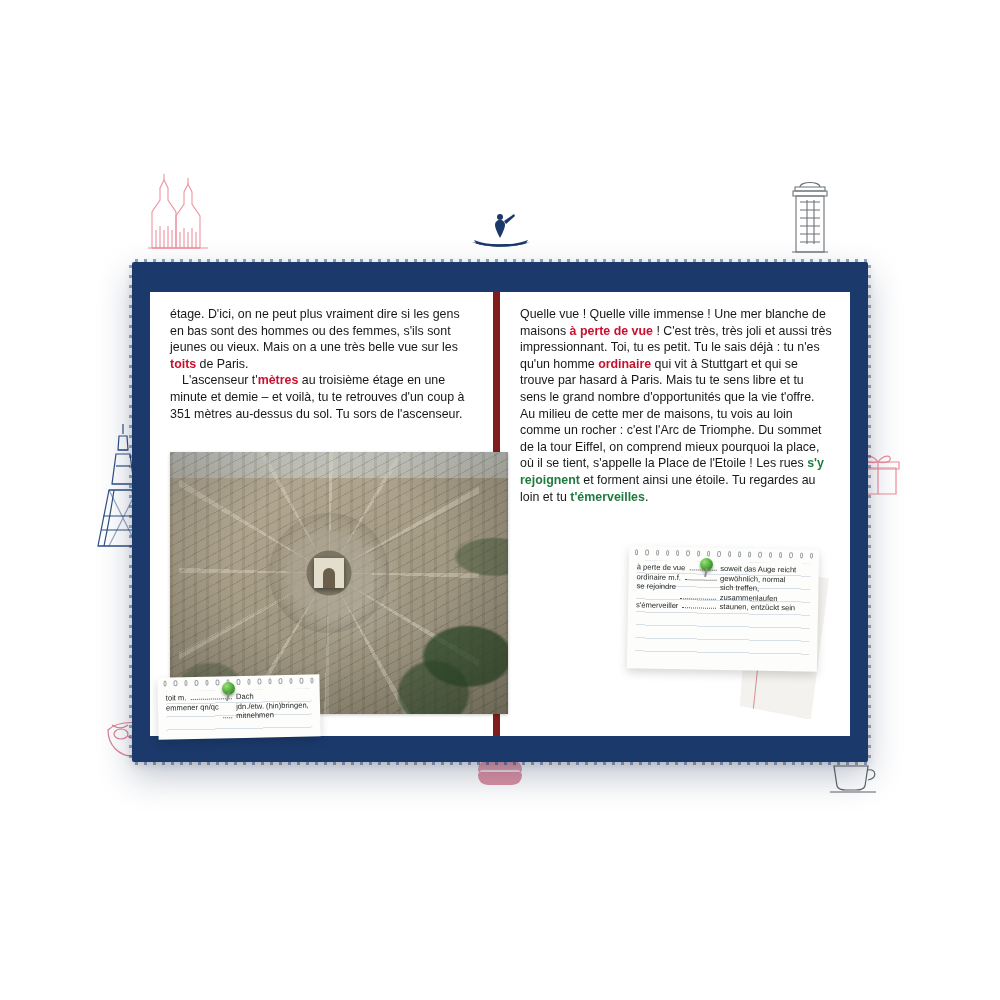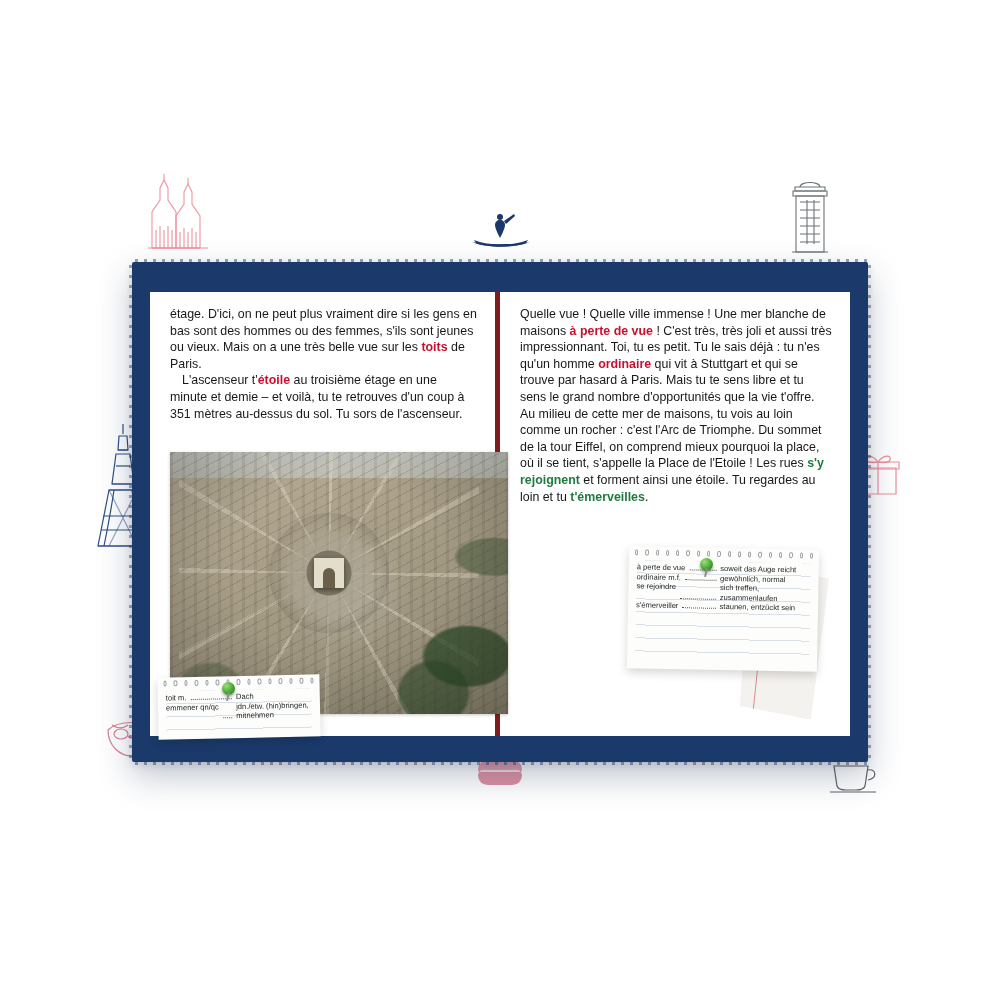--- a/index.html
+++ b/index.html
@@ -46,21 +46,21 @@
     position: absolute;
     left: 18px; top: 30px; right: 18px; bottom: 26px;
     background: #ffffff;
     display: flex;
   }
   .page {
     position: relative;
     flex: 1 1 50%;
     padding: 14px 18px 10px 20px;
   }
-  .page.left { border-right: 5px solid #7f1d1d; }
+  .page.left { border-right: 7px solid #7f1d1d; }
 
   .folio {
     position: absolute;
     top: -24px;
     font-size: 11px;
     color: #1b3a6b;
     letter-spacing: .4px;
   }
   .folio.l { left: 10px; }
   .folio.r { right: 12px; }
@@ -325,21 +325,21 @@
   <div class="book">
     <div class="book-border"></div>
 
     <div class="page-area">
 
       <div class="page left">
         <div class="folio l">60</div>
 
         <div class="txt">
           <p><span>étage. D'ici, on ne peut plus vraiment dire si les gens en bas sont des hommes ou des femmes, s'ils sont jeunes ou vieux. Mais on a une très belle vue sur les </span><span class="hl-red">toits</span><span> de Paris.</span></p>
-          <p><span>L'ascenseur t'</span><span class="hl-red">étoile</span><span> au troisième étage en une minute et demie – et voilà, tu te retrouves d'un coup à 351 mètres au-dessus du sol. Tu sors de l'ascenseur.</span></p>
+          <p><span>L'ascenseur t'</span><span class="hl-red">mètres</span><span> au troisième étage en une minute et demie – et voilà, tu te retrouves d'un coup à 351 mètres au-dessus du sol. Tu sors de l'ascenseur.</span></p>
         </div>
 
         <div class="photo">
           <div class="sky"></div>
           <div class="city"></div>
           <div class="rays"></div>
           <div class="tex"></div>
           <div class="greens"></div>
           <div class="roundabout"></div>
           <div class="arc"></div>

